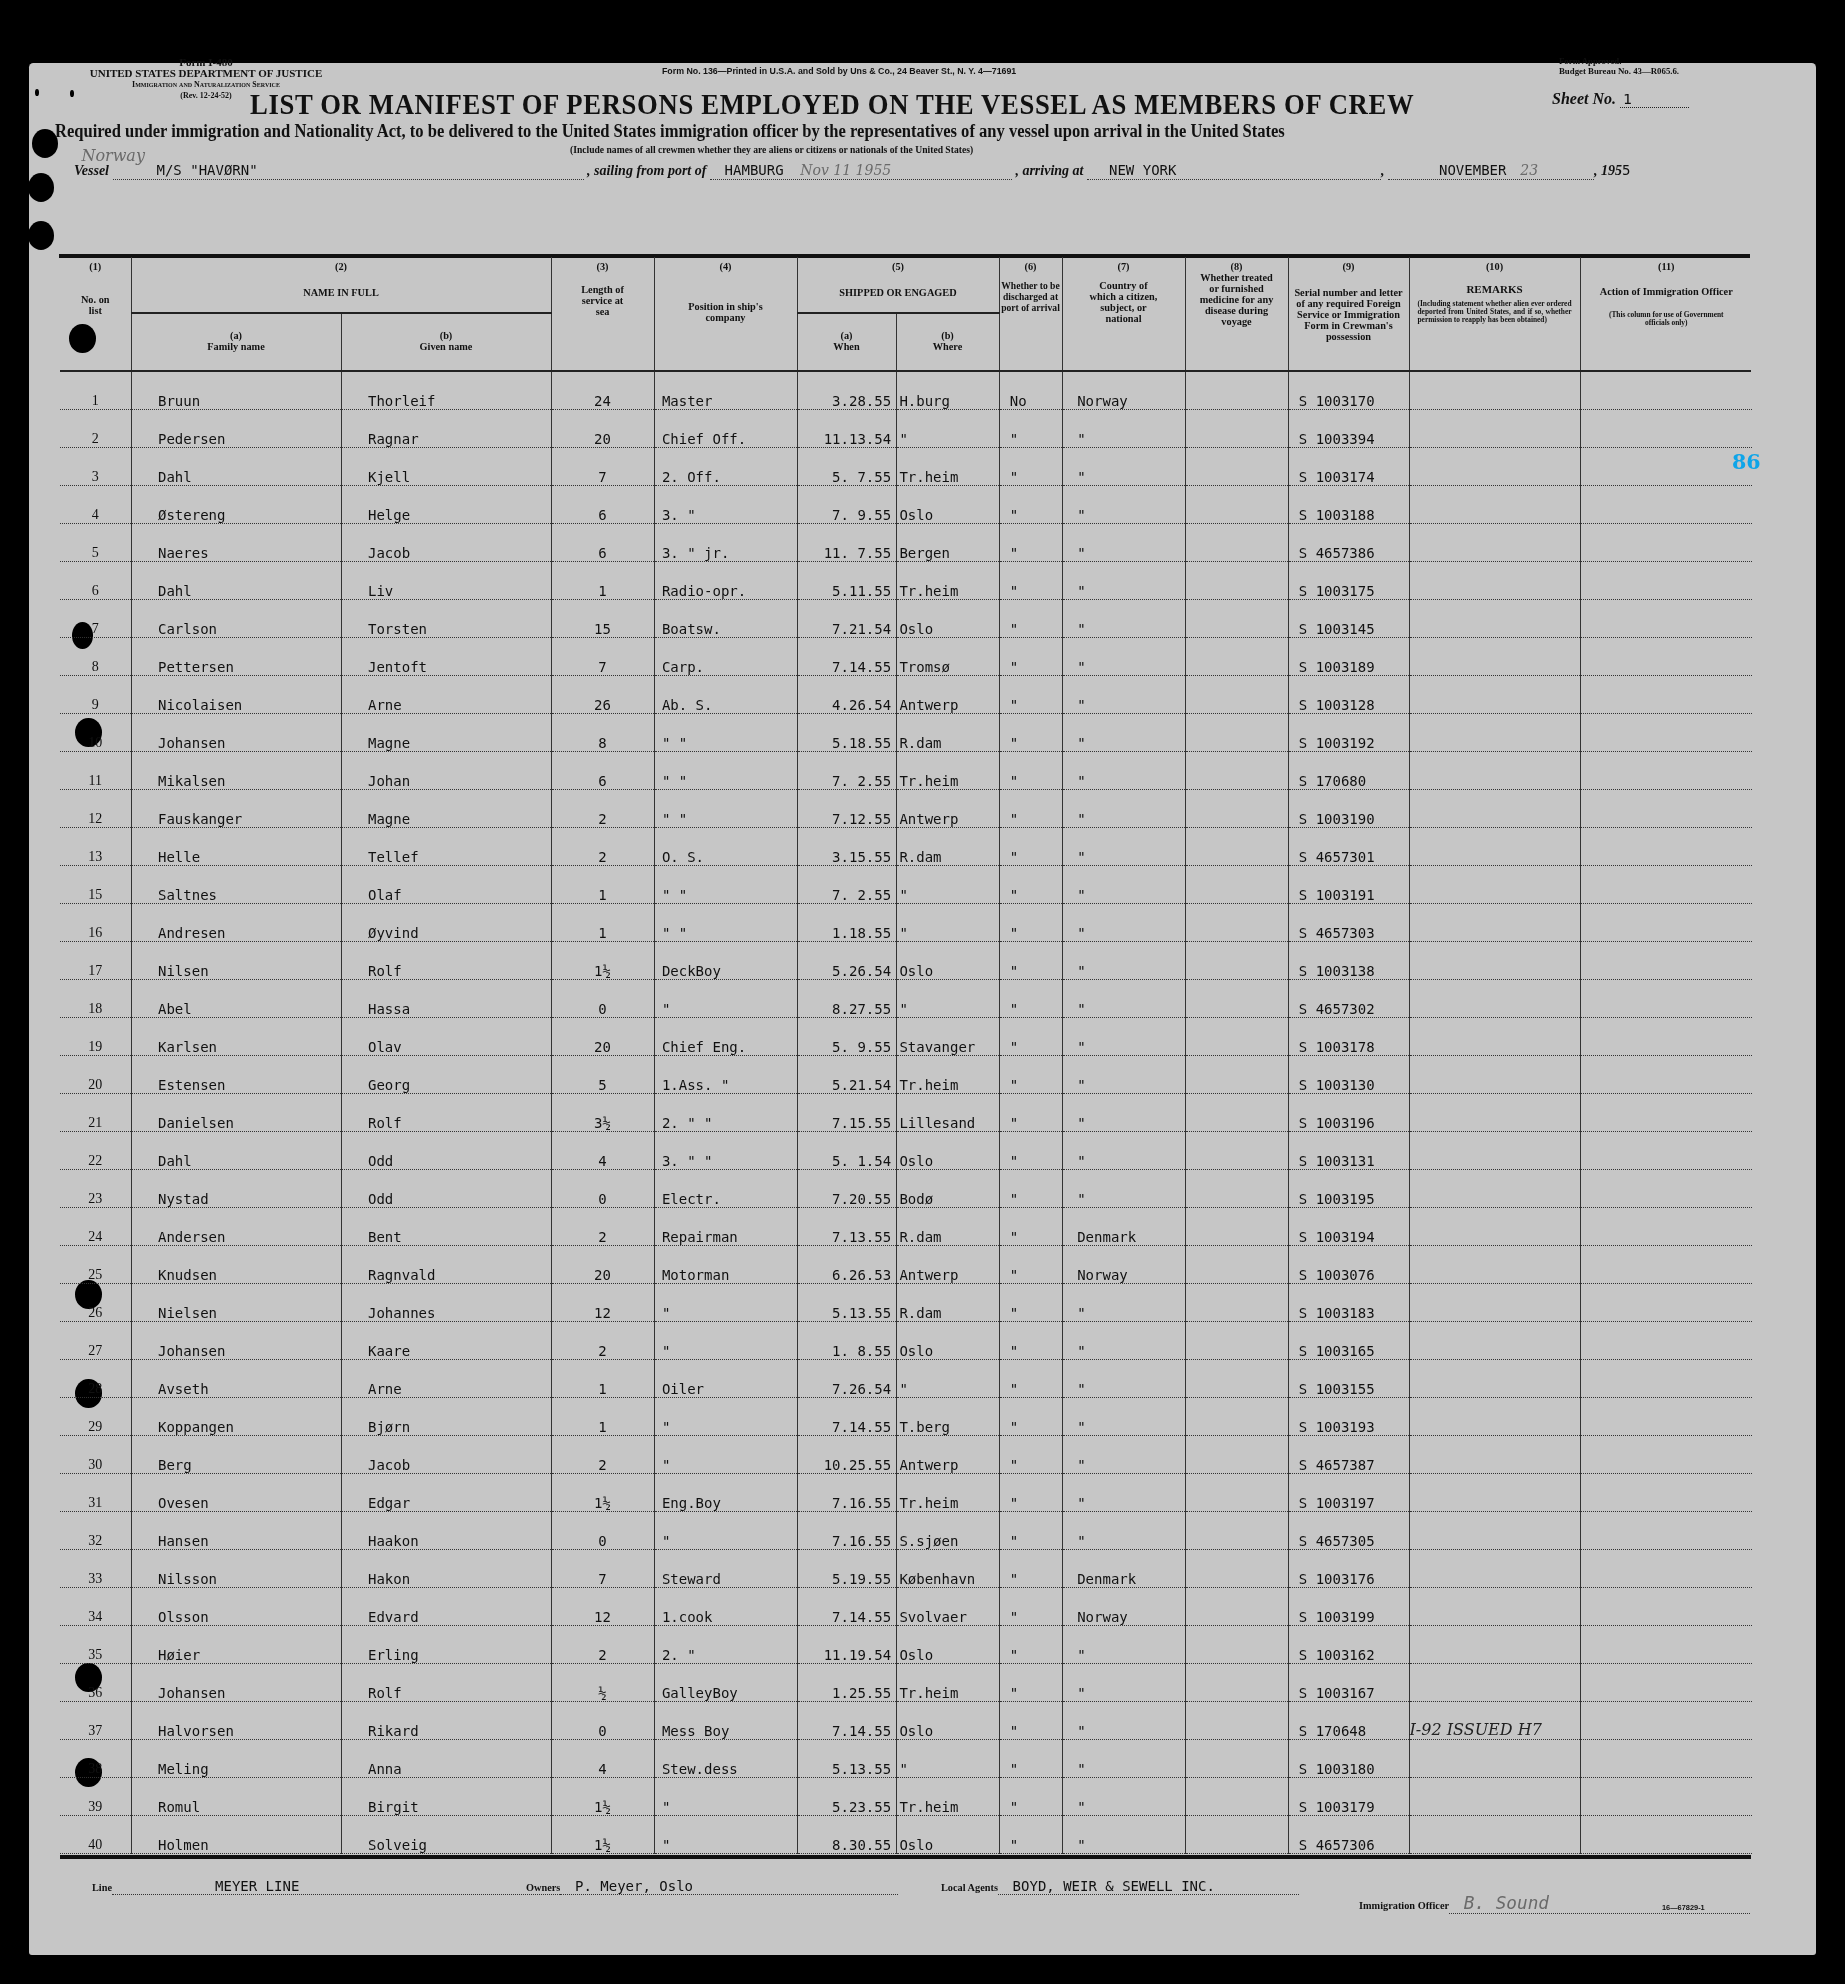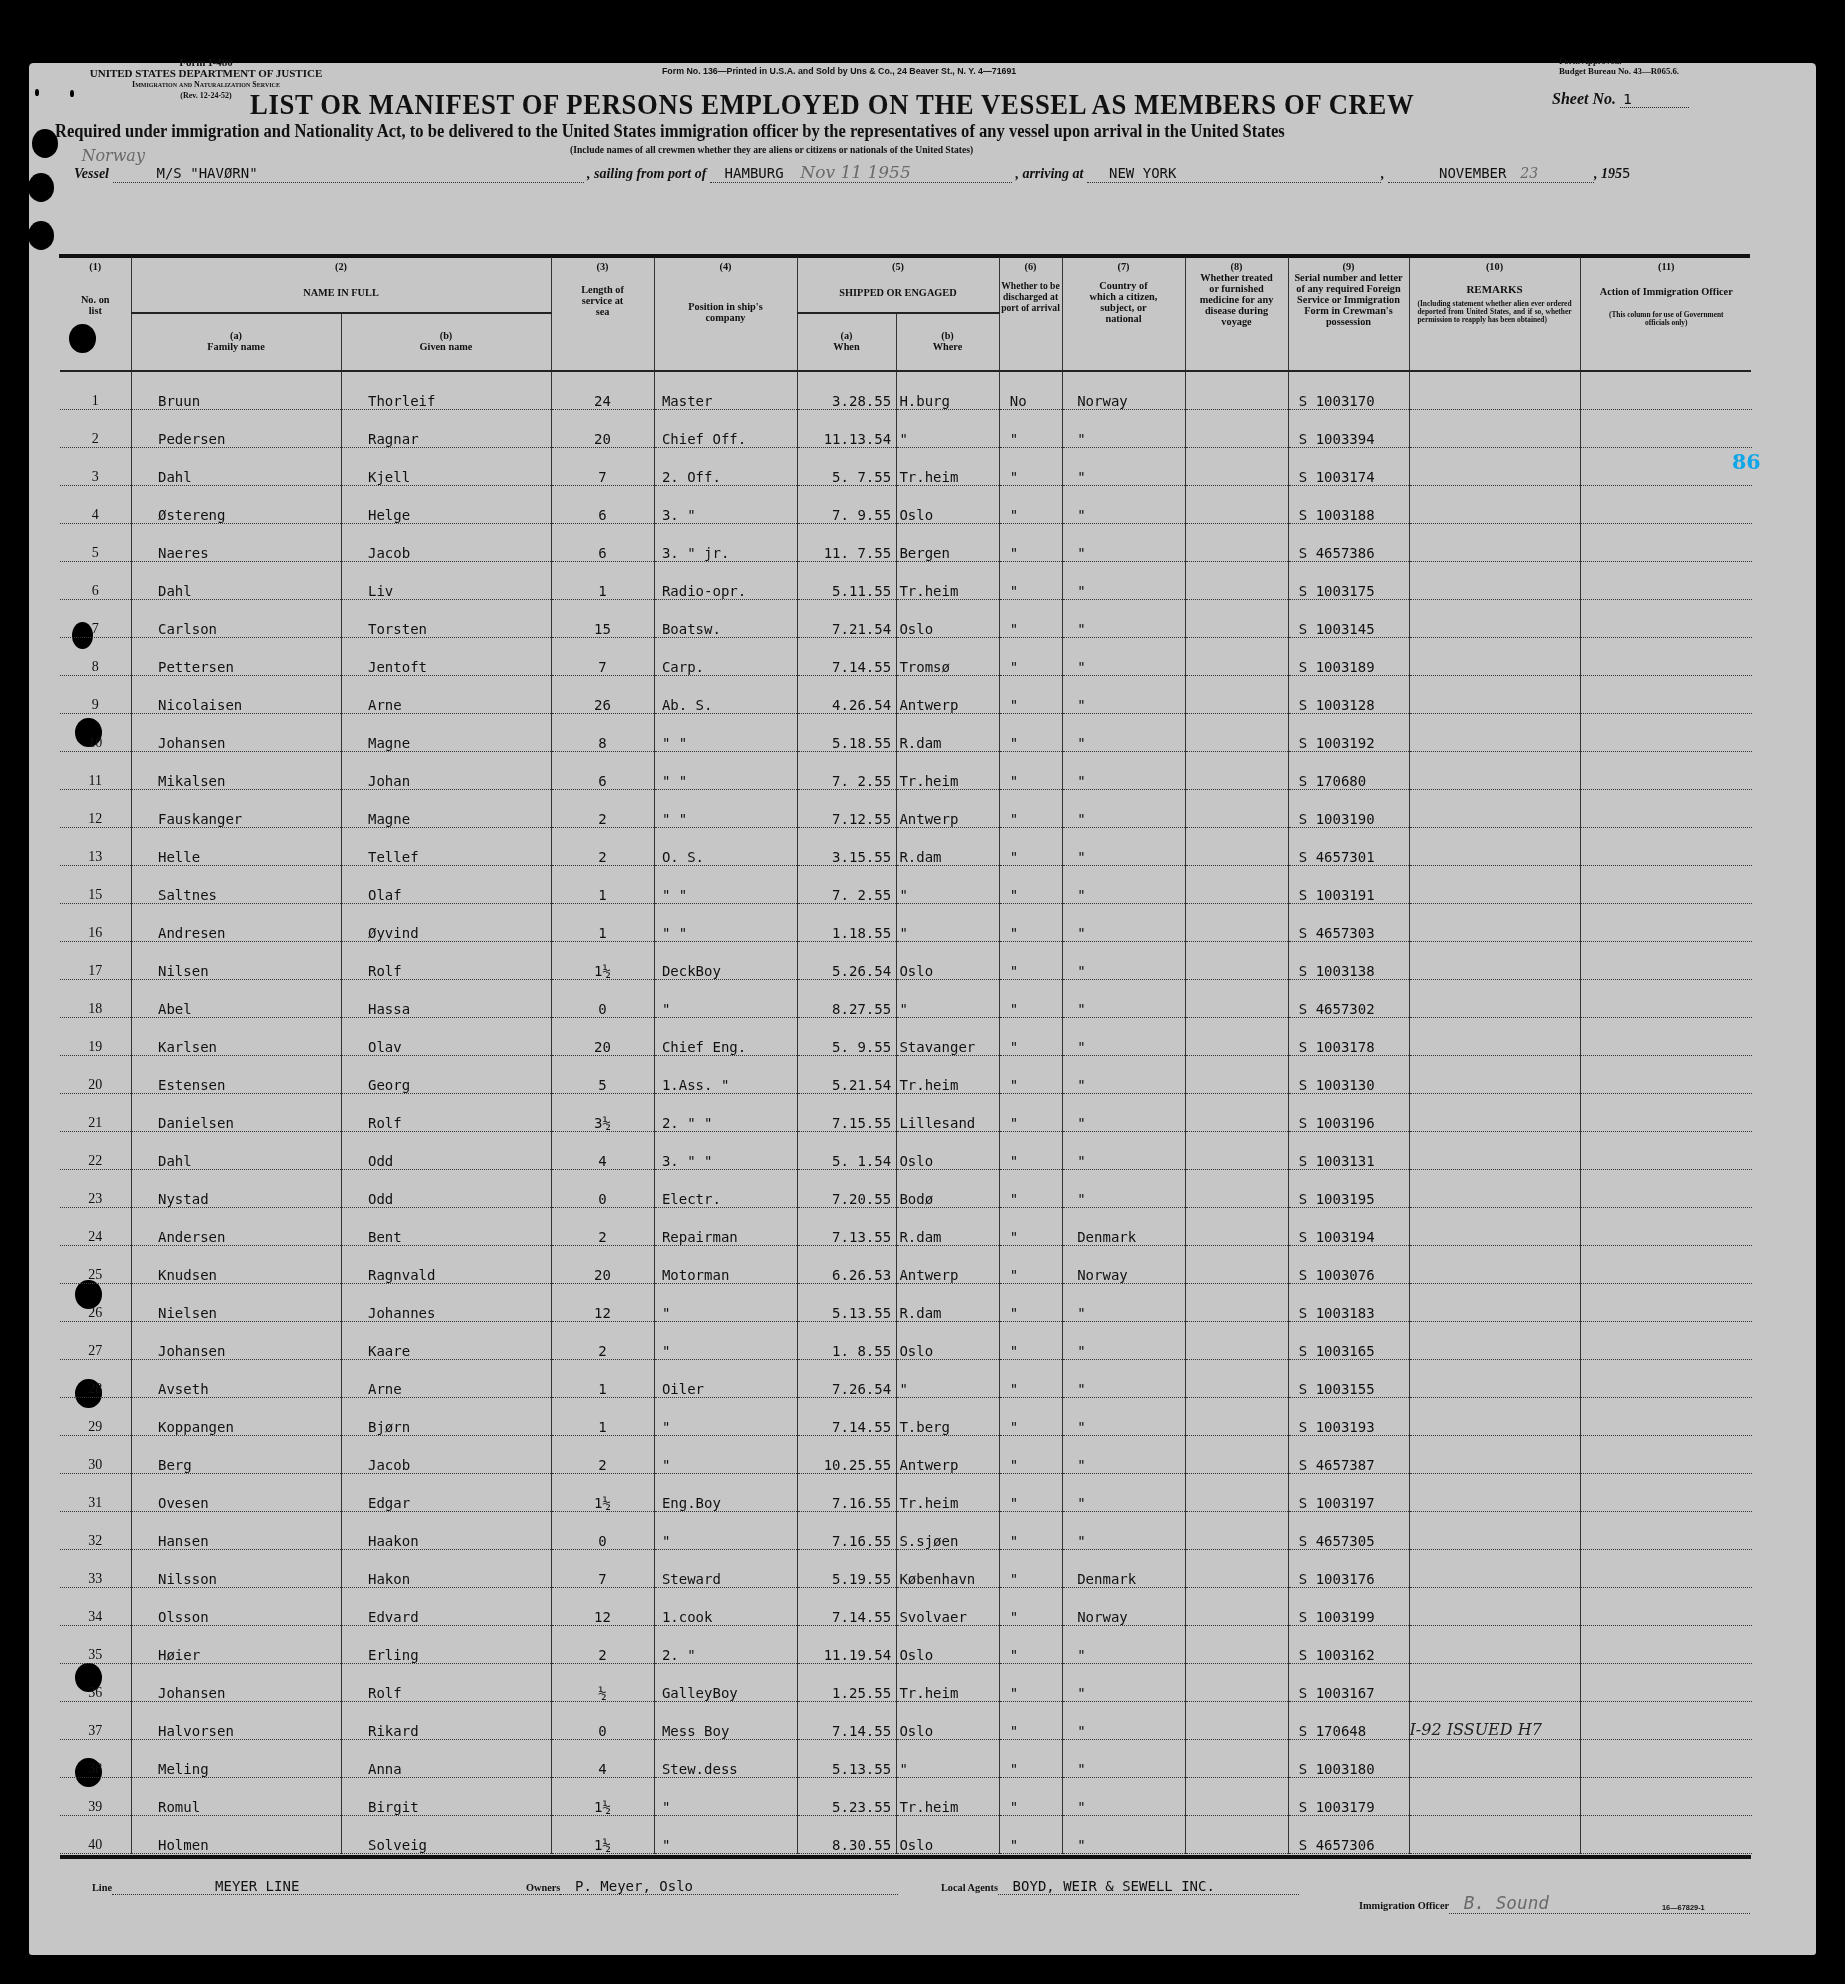--- a/index.html
+++ b/index.html
@@ -82,21 +82,21 @@
   <span class="val">1</span>
 </div>
 <div class="abs required">Required under immigration and Nationality Act, to be delivered to the United States immigration officer by the representatives of any vessel upon arrival in the United States</div>
 <div class="abs include">(Include names of all crewmen whether they are aliens or citizens or nationals of the United States)</div>
 
 <div class="abs vesselline">
   <span class="hand" style="position:absolute;left:7.4px;top:-16px;font-size:16px;">Norway</span>
   <span>Vessel</span>
   <span class="dots" style="width:471px;"><span class="tv" style="padding-left:44px;">M/S "HAVØRN"</span></span>
   <span>, sailing from port of</span>
-  <span class="dots" style="width:302px;"><span class="tv" style="padding-left:14.7px;">HAMBURG</span> <span class="hand" style="font-size:17px;padding-left:13.2px;margin-top:20px;">Nov 11 1955</span></span>
+  <span class="dots" style="width:302px;"><span class="tv" style="padding-left:14.7px;">HAMBURG</span> <span class="hand" style="font-size:14px;padding-left:13.2px;margin-top:20px;">Nov 11 1955</span></span>
   <span>, arriving at</span>
   <span class="dots" style="width:294px;"><span class="tv" style="padding-left:22px;">NEW YORK</span></span>,
   <span class="dots" style="width:206px;"><span class="tv" style="padding-left:51px;">NOVEMBER</span> <span class="hand" style="padding-left:10.3px;">23</span></span>,
   <span>195</span><span class="tv">5</span>
 </div>
 
 <div class="rule-thick" style="top:254px;"></div>
 
 <table class="grid" style="top:257px;">
   <colgroup>
@@ -143,21 +143,21 @@
     <th rowspan="2">
           <span class="colnum">(7)</span>
           <div style="width:74px;margin:7.4px auto 0;">Country of which a citizen, subject, or national</div>
         </th>
     <th rowspan="2">
           <span class="colnum">(8)</span>
           <div style="width:81px;margin:0 auto;">Whether treated or furnished medicine for any disease during voyage</div>
         </th>
     <th rowspan="2">
           <span class="colnum">(9)</span>
-          <div style="width:110px;margin:0 auto;">Serial number and letter of any required Foreign Service or Immigration Form in Crewman's possession</div>
+          <div style="width:110px;margin:15px auto;">Serial number and letter of any required Foreign Service or Immigration Form in Crewman's possession</div>
         </th>
     <th rowspan="2">
           <span class="colnum">(10)</span>
           <div style="margin-top:11.8px;font-size:11px;">REMARKS</div>
           <div style="width:154px;margin:4.4px auto 0;font-size:7.4px;line-height:8px;text-align:justify;">(Including statement whether alien ever ordered deported from United States, and if so, whether permission to reapply has been obtained)</div>
         </th>
     <th rowspan="2">
           <span class="colnum">(11)</span>
           <div style="width:147px;margin:13.2px auto 0;">Action of Immigration Officer</div>
           <div style="width:140px;margin:14.7px auto 0;font-size:7.4px;line-height:8px;">(This column for use of Government officials only)</div>

